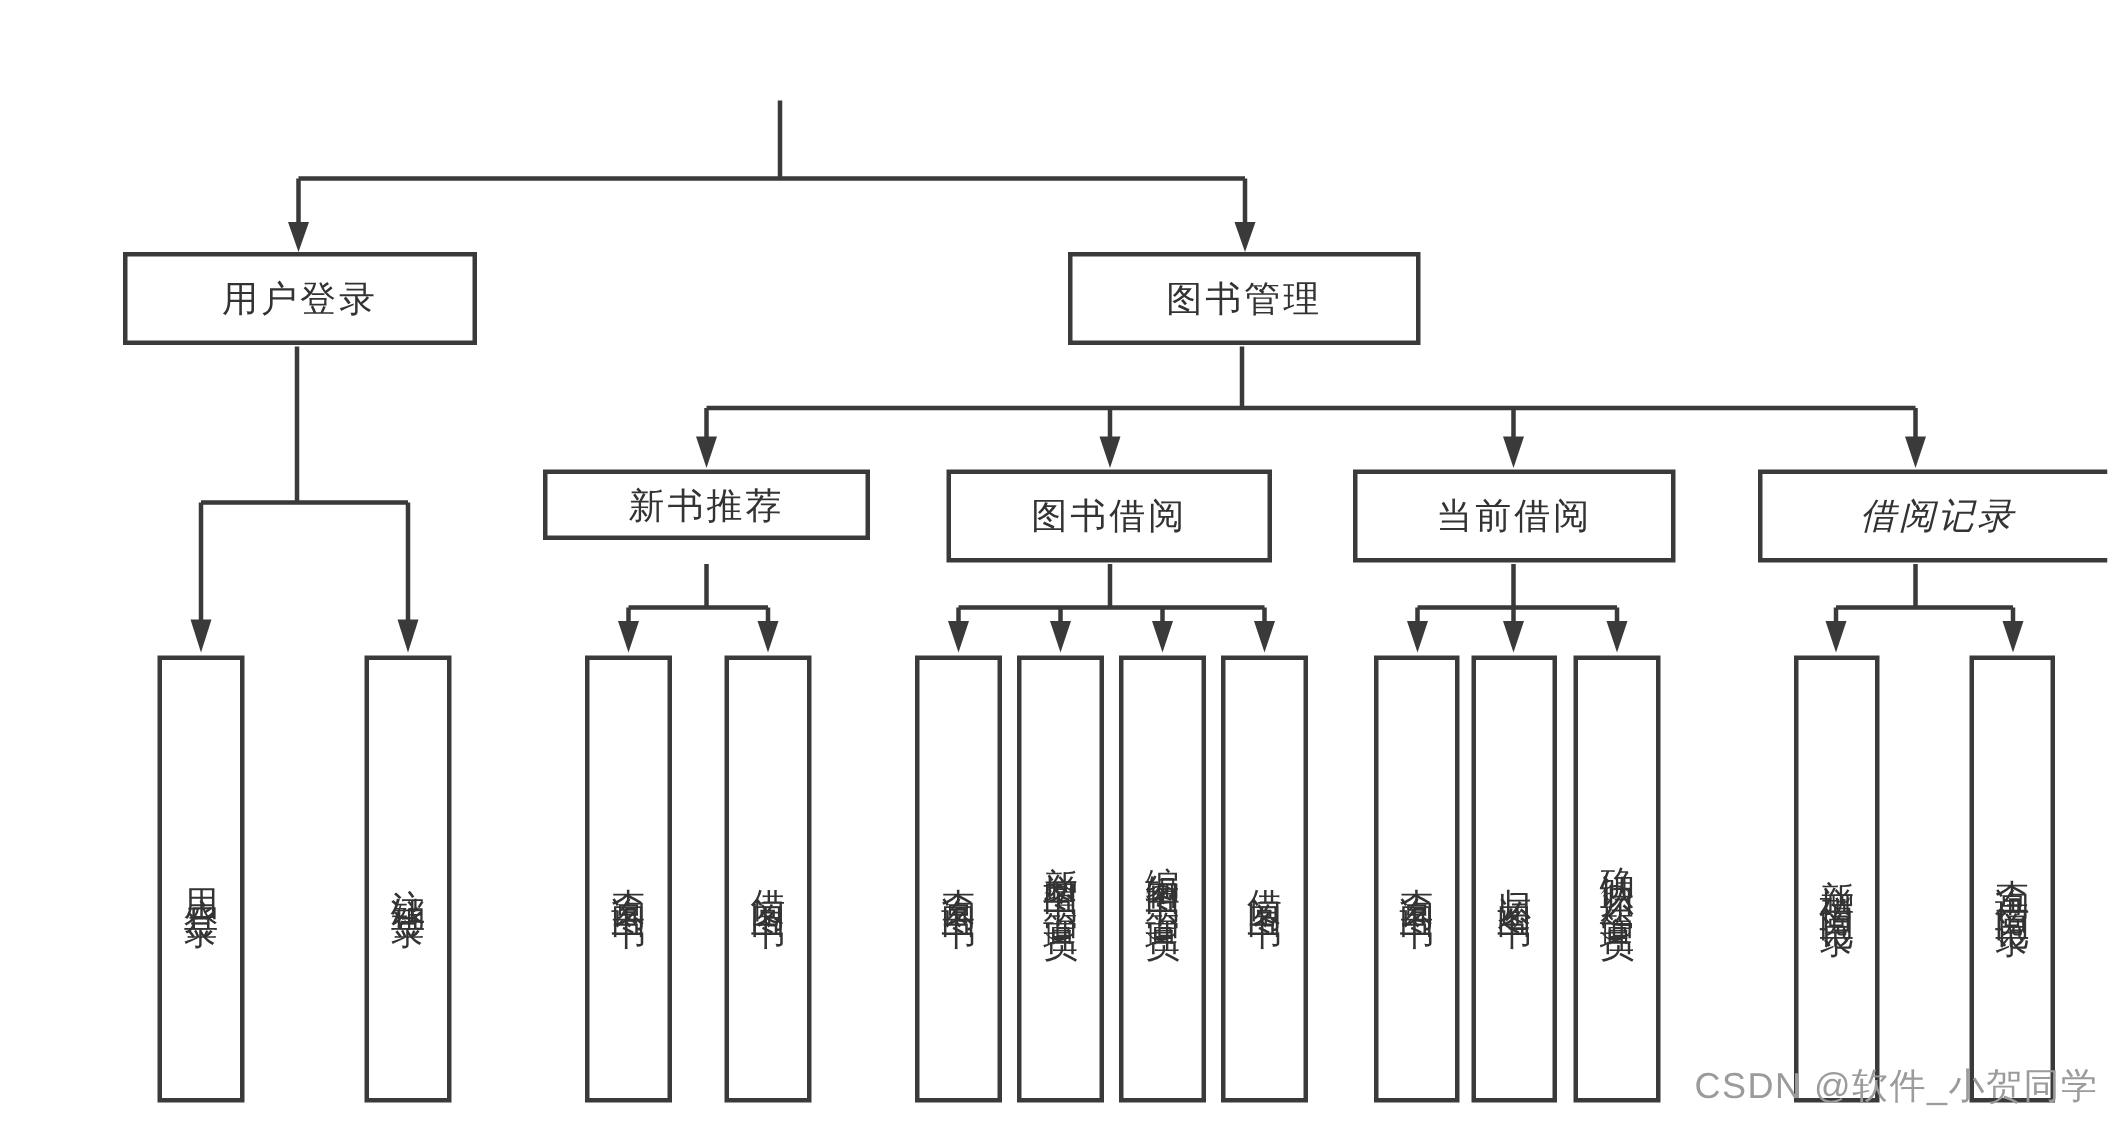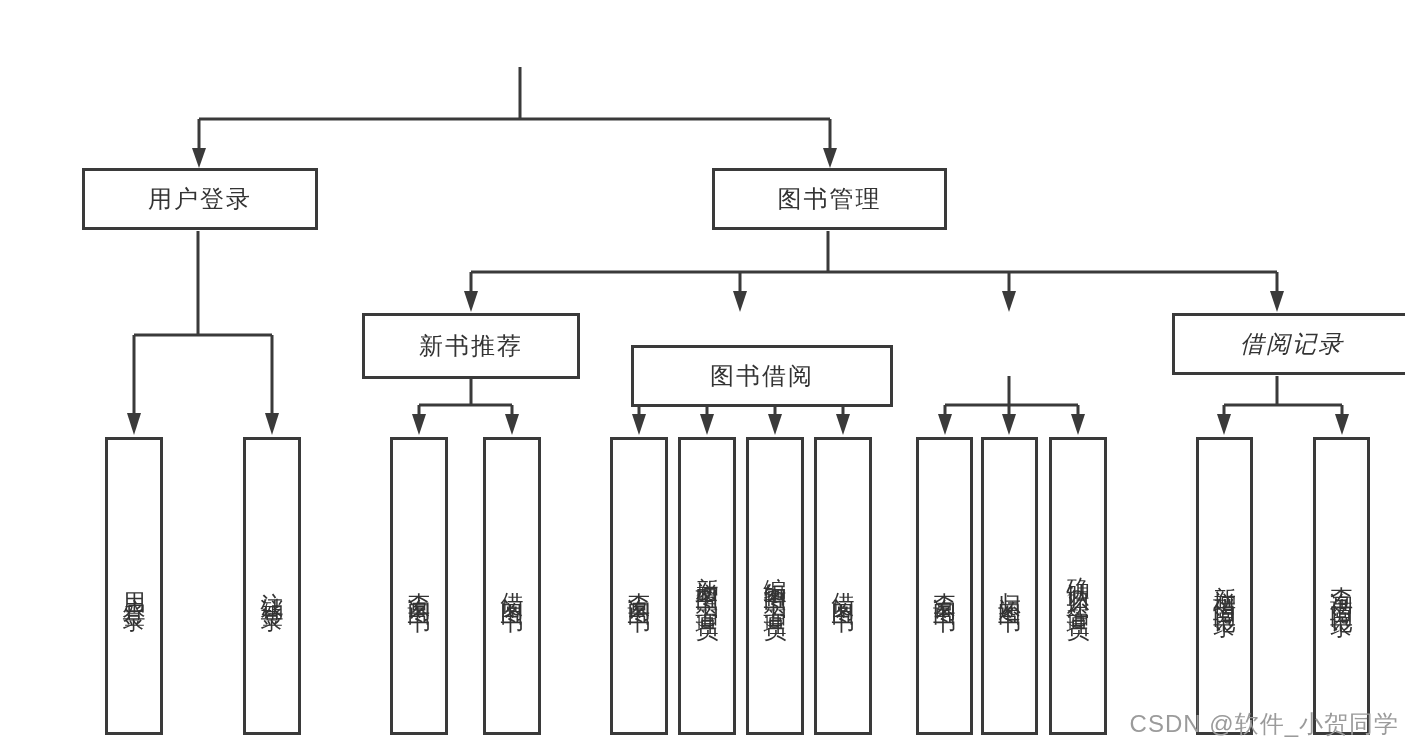--- a/index.html
+++ b/index.html
@@ -115,25 +115,28 @@
   </svg>
 
 
   <div class="node hnode" style="left:82px; top:168px; width:236px; height:62px;">
     <span>用户登录</span>
   </div>
   <div class="node hnode" style="left:712px; top:168px; width:235px; height:62px;">
     <span>图书管理</span>
   </div>
 
-  <div class="node hnode" style="left:362px; top:313px; width:218px; height:66px;">
+  <div class="node hnode" style="left:362px; top:313px; width:218px; height:47px;">
     <span>新书推荐</span>
   </div>
-  <div class="node hnode" style="left:631px; top:313px; width:262px; height:62px;margin-top:32px;">
+  <div class="node hnode" style="left:631px; top:313px; width:217px; height:62px;">
     <span>图书借阅</span>
+  </div>
+  <div class="node hnode" style="left:902px; top:313px; width:215px; height:62px;">
+    <span>当前借阅</span>
   </div>
   <div class="node hnode" style="left:1172px; top:313px; width:240px; height:62px;font-style:italic;">
     <span>借阅记录</span>
   </div>
 
   <div class="node vnode" style="left:105px;">
     <span class="vtext">用户登录</span>
   </div>
   <div class="node vnode" style="left:243px;">
     <span class="vtext">注销登录</span>

